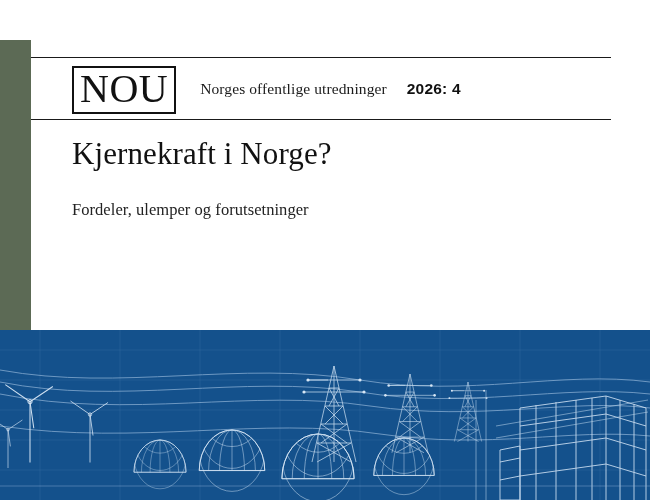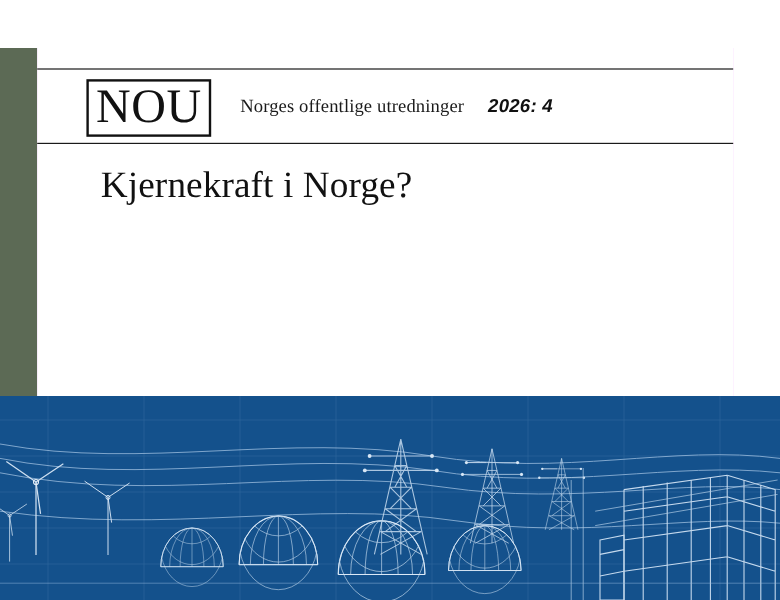--- a/index.html
+++ b/index.html
@@ -11,21 +11,21 @@
     height: 500px;
     overflow: hidden;
     background: #ffffff;
     font-family: "Liberation Serif", serif;
   }
   .page {
     position: relative;
     width: 650px;
     height: 500px;
     overflow: hidden;
-    background: #f0abfc;
+    background: #15803d;
   }
 
   
   .top-margin {
     position: absolute;
     left: 0; top: 0;
     width: 650px; height: 40px;
     background: #ffffff;
   }
 
@@ -87,27 +87,26 @@
     color: #1a1a1a;
     letter-spacing: 0.1px;
   }
   .masthead-number {
     margin-left: 20px;
     font-family: "Liberation Sans", sans-serif;
     font-size: 15.5px;
     font-weight: bold;
     color: #111111;
     letter-spacing: 0.2px;
-    font-style: italic;
   }
 
   
   .title-block {
     position: absolute;
-    left: 84px;
+    left: 72px;
     top: 136px;
     width: 520px;
   }
   .doc-title {
     font-family: "Liberation Serif", serif;
     font-size: 31px;
     font-weight: 400;
     color: #111111;
     letter-spacing: 0.1px;
     margin: 0;
@@ -147,20 +146,21 @@
   <div class="right-gap"></div>
 
   <div class="masthead">
     <div class="nou-logo">NOU</div>
     <div class="masthead-label">Norges offentlige utredninger</div>
     <div class="masthead-number">2026: 4</div>
   </div>
 
   <div class="title-block">
     <h1 class="doc-title">Kjernekraft i Norge?</h1>
+    <p class="doc-subtitle">Fordeler, ulemper og forutsetninger</p>
   </div>
 
   <div class="illustration">
     <svg width="650" height="170" viewBox="0 0 650 170" xmlns="http://www.w3.org/2000/svg">
       <defs>
         <g id="pylon">
           <path d="M0,0 L-22,96 M0,0 L22,96 M-5,22 L5,22 M-9,40 L9,40 M-13,58 L13,58 M-17,77 L17,77
                    M-5,22 L5,40 M5,22 L-5,40 M-9,40 L9,58 M9,40 L-9,58 M-13,58 L13,77 M13,58 L-13,77
                    M-17,77 L17,96 M17,77 L-17,96
                    M-26,14 L26,14 M-30,26 L30,26

